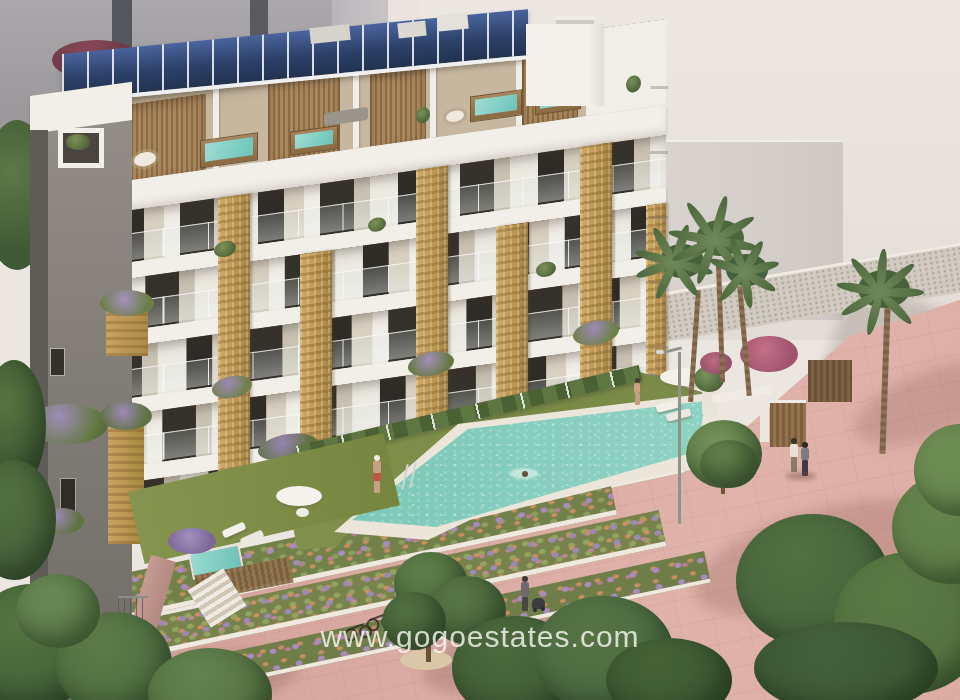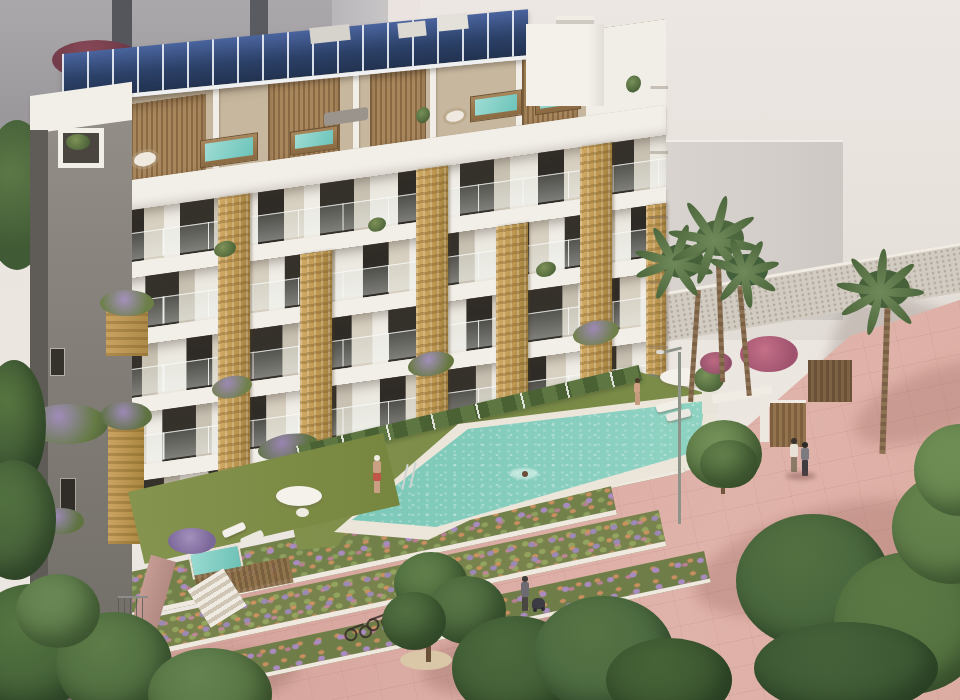--- a/index.html
+++ b/index.html
@@ -338,14 +338,15 @@
         <div class="frond" style="width:44px;transform:rotate(-130deg);"></div>
         <div class="frond" style="width:44px;transform:rotate(-85deg);"></div>
         <div class="frond" style="width:44px;transform:rotate(-40deg);"></div>
         <div class="frond" style="width:44px;transform:rotate(0deg);"></div>
         <div class="frond" style="width:44px;transform:rotate(45deg);"></div>
         <div class="frond" style="width:44px;transform:rotate(105deg);"></div>
         <div class="frond" style="width:44px;transform:rotate(150deg);"></div>
     </div>
   </div>
 
+  <div class="watermark">www.gogoestates.com</div>
 
 </div>
 
 </body></html>

